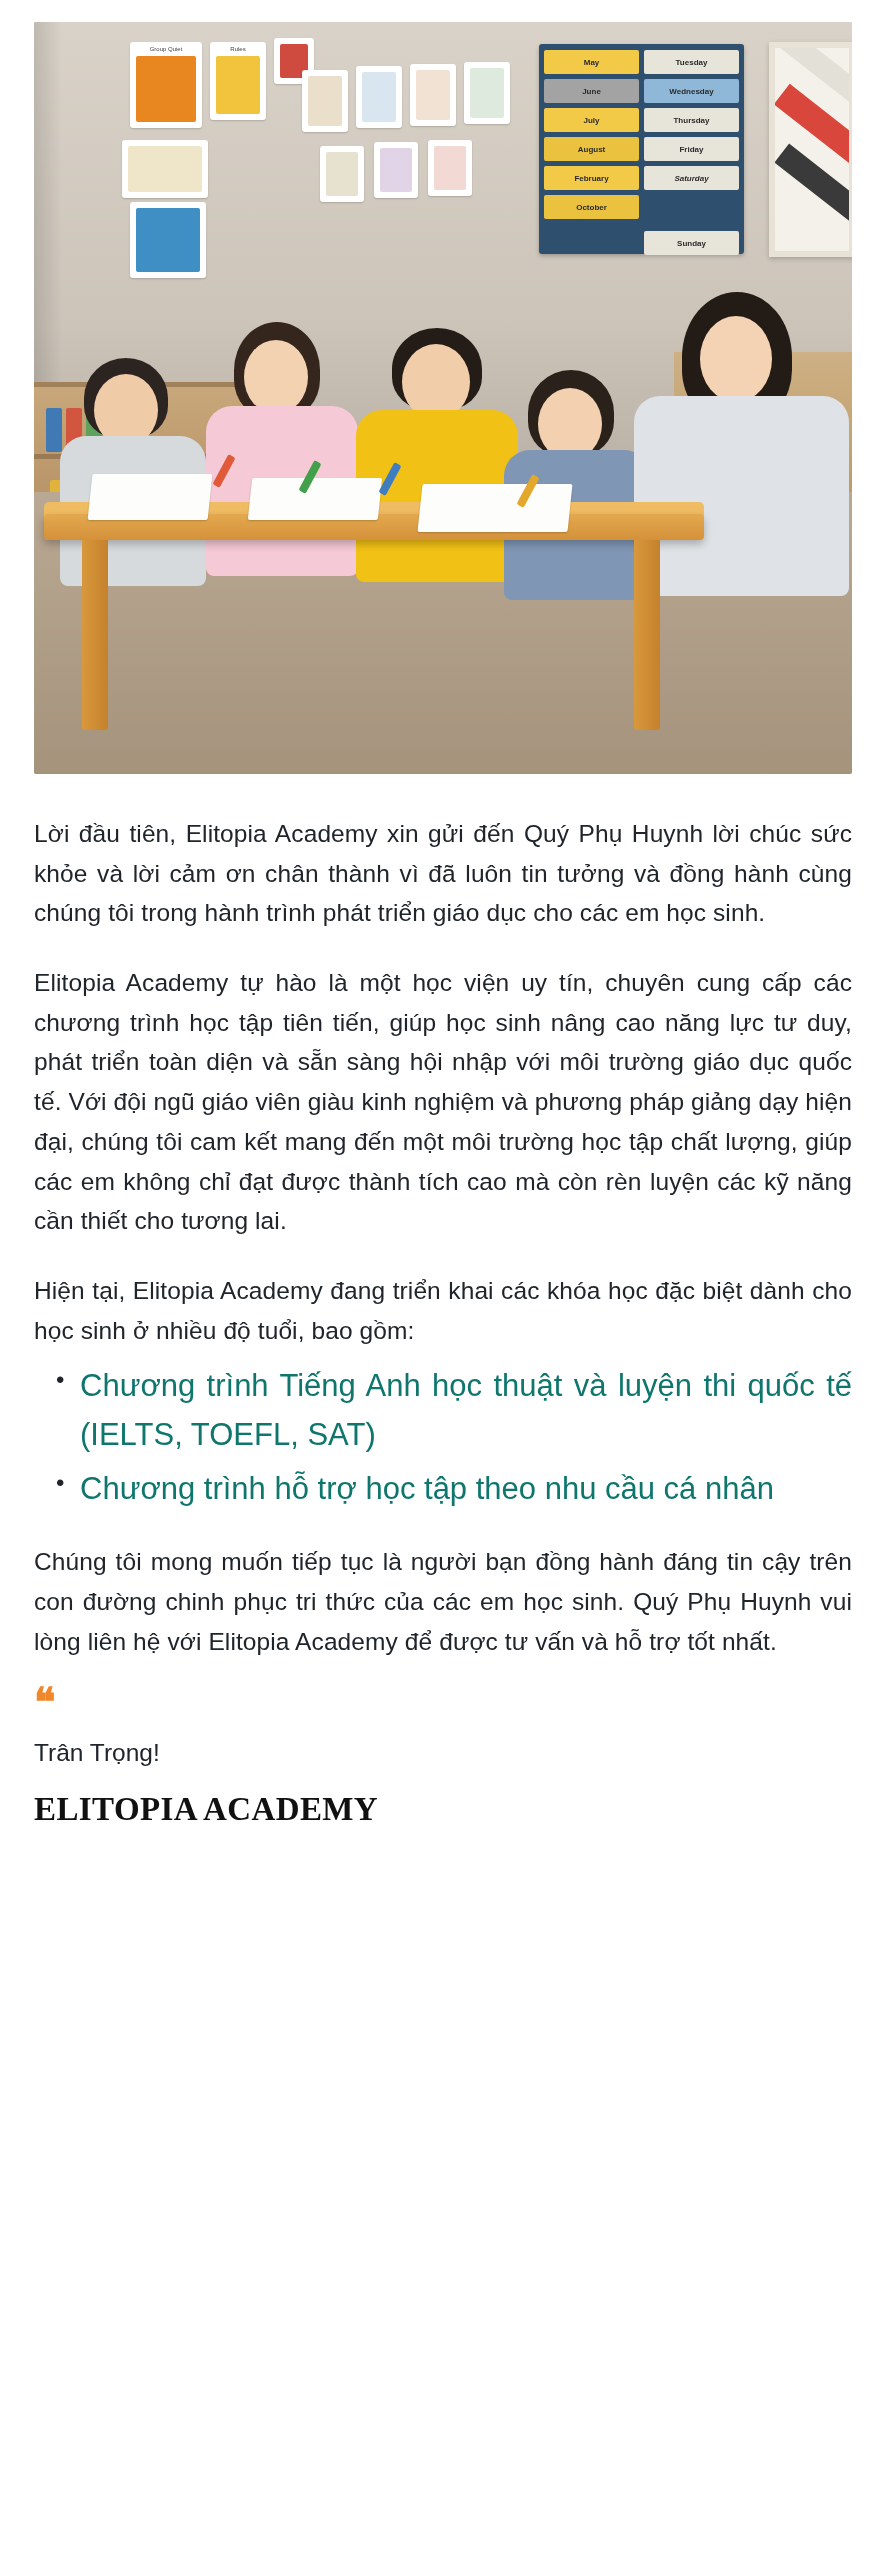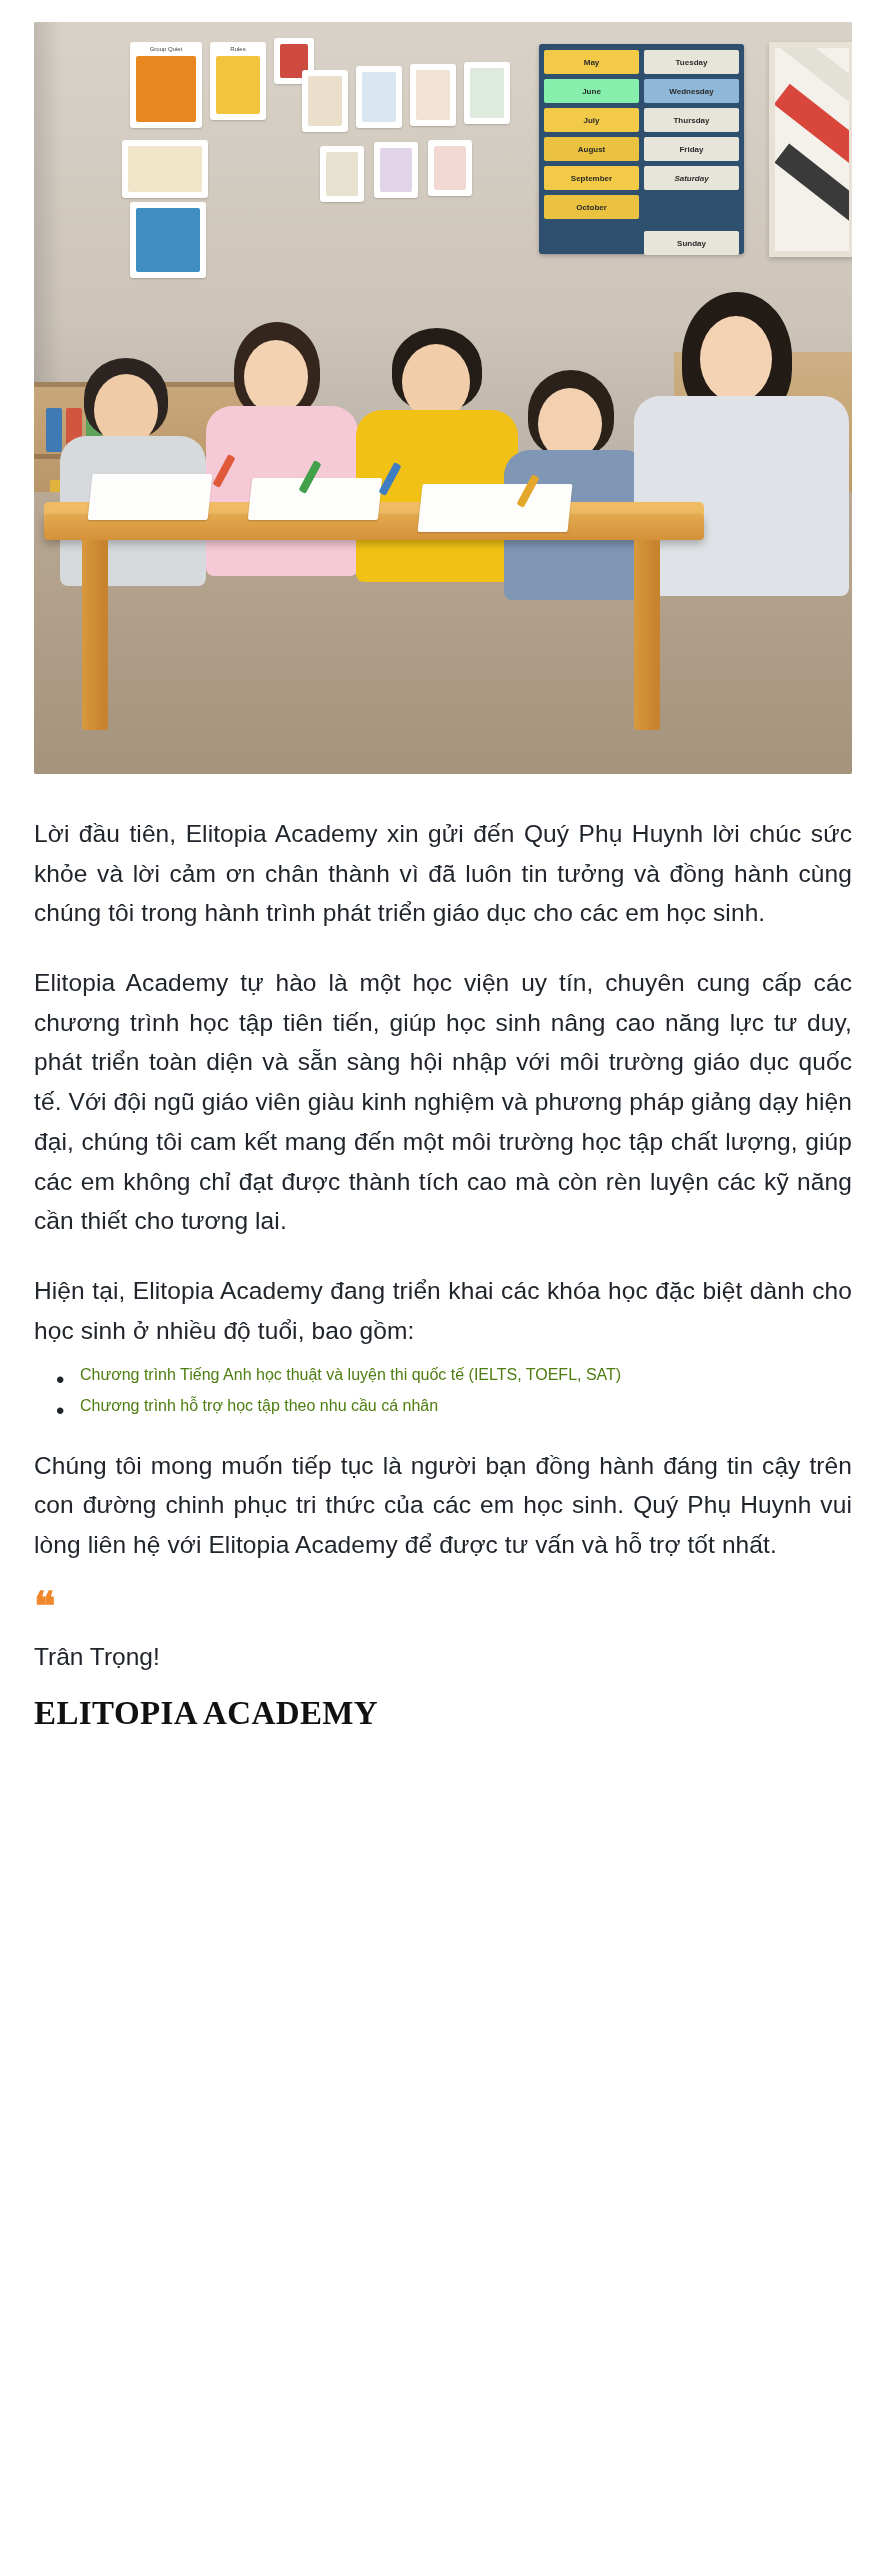--- a/index.html
+++ b/index.html
@@ -165,23 +165,23 @@
 
   .para.tight { margin-bottom: 12px; }
 
   ul.courses {
     list-style: none;
     margin: 0 0 28px 0;
     padding: 0 0 0 16px;
   }
   ul.courses li {
     position: relative;
-    font-size: 16px;
+    font-size: 31px;
     line-height: 1.58;
-    color: #4d7c0f;
+    color: #0f766e;
     padding-left: 30px;
     margin-bottom: 5px;
     text-align: justify;
   }
   ul.courses li::before {
     content: "•";
     position: absolute;
     left: 6px;
     top: -1px;
     font-size: 24px;
@@ -262,33 +262,33 @@
     <div class="poster" style="left:394px; top:118px; width:44px; height:56px;">
       <div class="pbody" style="top:4px; background:#f2d9d3;"></div>
     </div>
 
     <div class="calgrid">
       <div class="row">
         <div class="cell" style="background:#f3c948;">May</div>
         <div class="cell" style="background:#e7e4da;">Tuesday</div>
       </div>
       <div class="row">
-        <div class="cell" style="background:#86efac;">June</div>
+        <div class="cell" style="background:#a3a3a3;">June</div>
         <div class="cell" style="background:#8fb8d8;">Wednesday</div>
       </div>
       <div class="row">
         <div class="cell" style="background:#f3c948;">July</div>
         <div class="cell" style="background:#e7e4da;">Thursday</div>
       </div>
       <div class="row">
         <div class="cell" style="background:#eac23f;">August</div>
         <div class="cell" style="background:#e7e4da;">Friday</div>
       </div>
       <div class="row">
-        <div class="cell" style="background:#f3c948;">September</div>
+        <div class="cell" style="background:#f3c948;">February</div>
         <div class="cell" style="background:#e7e4da;font-style:italic;">Saturday</div>
       </div>
       <div class="row">
         <div class="cell" style="background:#eac23f;">October</div>
         <div class="cell" style="background:#e7e4da;margin-top:36px;">Sunday</div>
       </div>
     </div>
 
     <div class="artcanvas">
       <i style="left:-10px; top:10px; width:120px; height:22px; background:#e3e0d8; transform:rotate(38deg);"></i>

